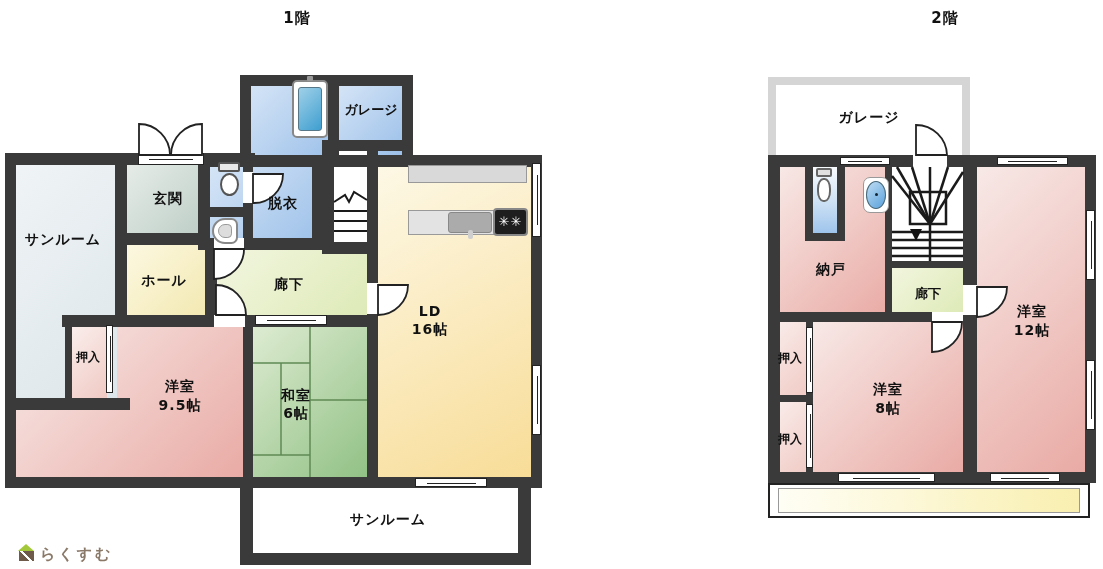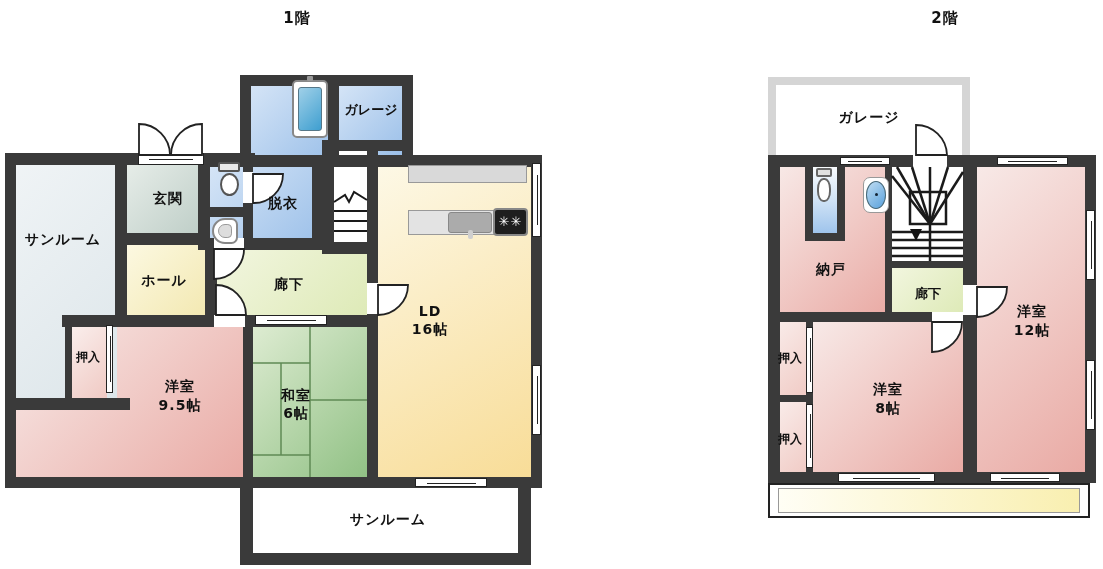--- a/index.html
+++ b/index.html
@@ -263,14 +263,21 @@
   <div class="label" style="left:869px;top:118px;">ガレージ</div>
   <div class="label" style="left:831px;top:270px;">納戸</div>
   <div class="label small" style="left:928px;top:294px;font-size:13px;">廊下</div>
   <div class="label" style="left:1032px;top:312px;">洋室</div>
   <div class="label" style="left:1032px;top:331px;">12帖</div>
   <div class="label small" style="left:790px;top:359px;">押入</div>
   <div class="label small" style="left:790px;top:440px;">押入</div>
   <div class="label" style="left:888px;top:390px;">洋室</div>
   <div class="label" style="left:888px;top:409px;">8帖</div>
 
+  <div style="left:18px;top:544px;width:130px;height:22px;z-index:60;">
+    <div style="left:0;top:0;width:17px;height:17px;">
+      <div style="left:0px;top:0px;width:0;height:0;border-left:8px solid transparent;border-right:8px solid transparent;border-bottom:7px solid #a3c93a;"></div>
+      <div style="left:1px;top:7px;width:15px;height:10px;background:linear-gradient(45deg,#6f5b4a 40%,#ffffff 40%,#ffffff 55%,#6f5b4a 55%);"></div>
+    </div>
+    <span class="logo-text" style="left:22px;top:1px;position:absolute;">らくすむ</span>
+  </div>
 
 </div>
 
 </body></html>

